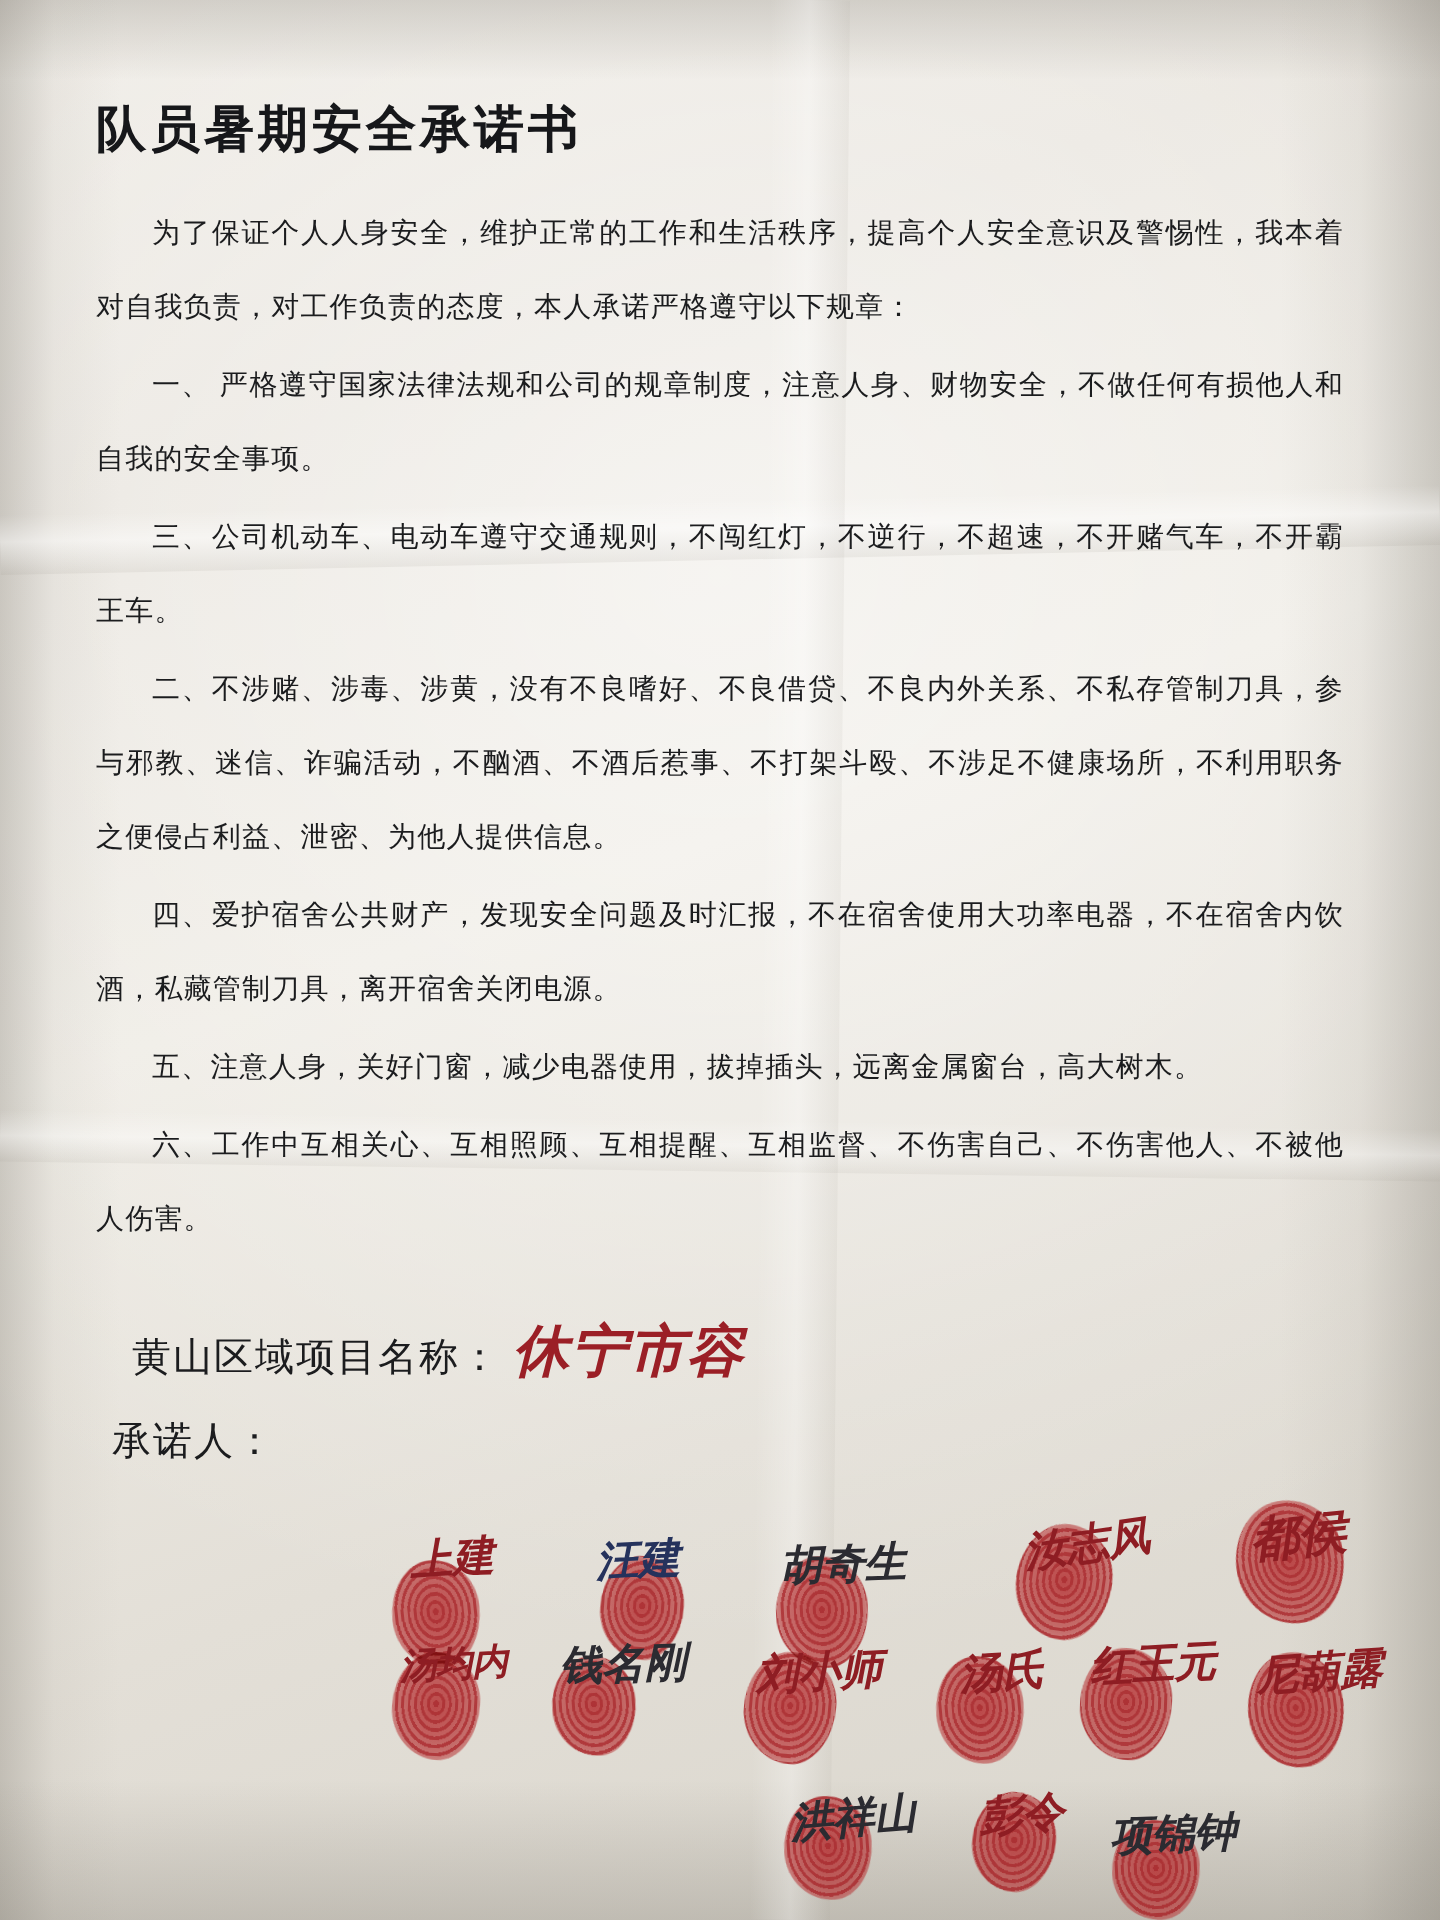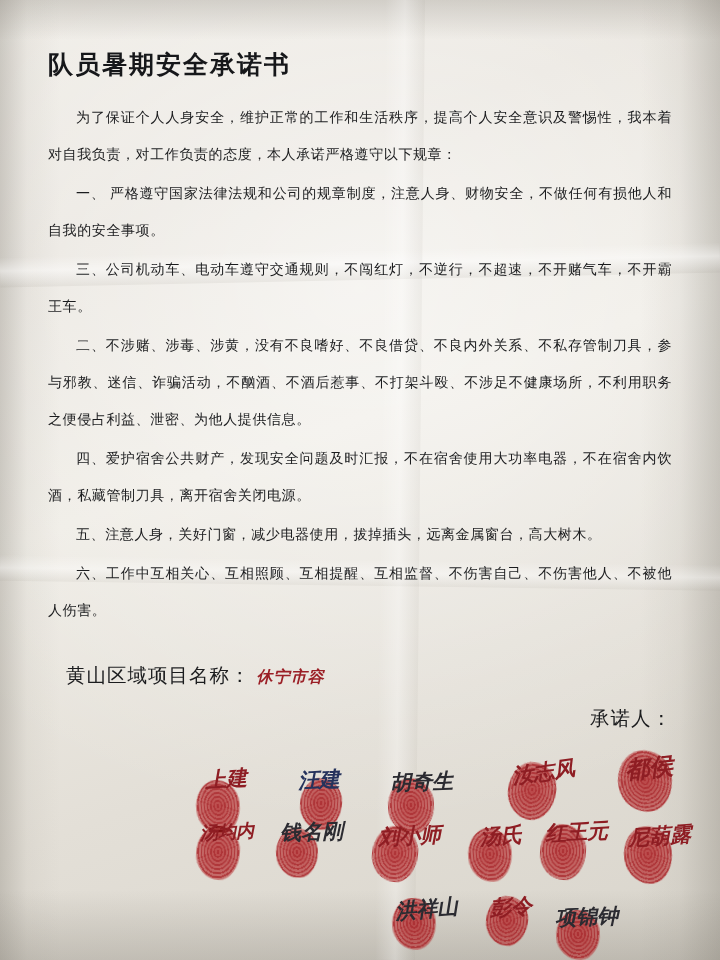--- a/index.html
+++ b/index.html
@@ -94,21 +94,20 @@
     font-size: 19.5px;
     line-height: 34px;
     letter-spacing: 1px;
     color: #1b1c1e;
   }
   .sign-row.indent {
     padding-left: 18px;
   }
   .sign-row.indent2 {
     padding-left: 8px;
-    text-align: right;
   }
 
   .handwriting {
     font-family: "DejaVu Serif", serif;
     color: #9b1f26;
     font-style: italic;
     font-weight: 700;
     letter-spacing: 1px;
   }
 
@@ -169,21 +168,21 @@
     <p class="para">一、 严格遵守国家法律法规和公司的规章制度，注意人身、财物安全，不做任何有损他人和自我的安全事项。</p>
     <p class="para">三、公司机动车、电动车遵守交通规则，不闯红灯，不逆行，不超速，不开赌气车，不开霸王车。</p>
     <p class="para">二、不涉赌、涉毒、涉黄，没有不良嗜好、不良借贷、不良内外关系、不私存管制刀具，参与邪教、迷信、诈骗活动，不酗酒、不酒后惹事、不打架斗殴、不涉足不健康场所，不利用职务之便侵占利益、泄密、为他人提供信息。</p>
     <p class="para">四、爱护宿舍公共财产，发现安全问题及时汇报，不在宿舍使用大功率电器，不在宿舍内饮酒，私藏管制刀具，离开宿舍关闭电源。</p>
     <p class="para">五、注意人身，关好门窗，减少电器使用，拔掉插头，远离金属窗台，高大树木。</p>
     <p class="para">六、工作中互相关心、互相照顾、互相提醒、互相监督、不伤害自己、不伤害他人、不被他人伤害。</p>
 
     <div class="sign-block">
       <div class="sign-row indent">
         <span>黄山区域项目名称：</span>
-        <span class="handwriting" style="font-size:16px;">休宁市容</span>
+        <span class="handwriting" style="font-size:28px;">休宁市容</span>
       </div>
       <div class="sign-row indent2" style="margin-top:8px;">
         <span>承诺人：</span>
       </div>
 
     </div>
   </div>
 
   <div class="stamps">
     <span class="hw-name" style="left:205px; top:765px; transform:rotate(-4deg);">上建</span>

